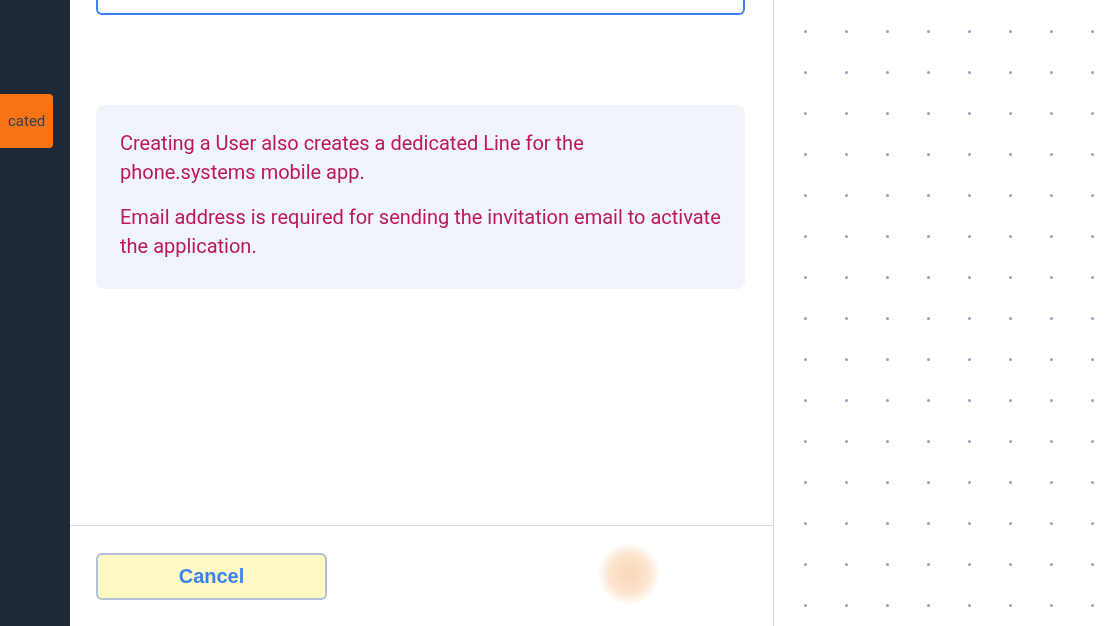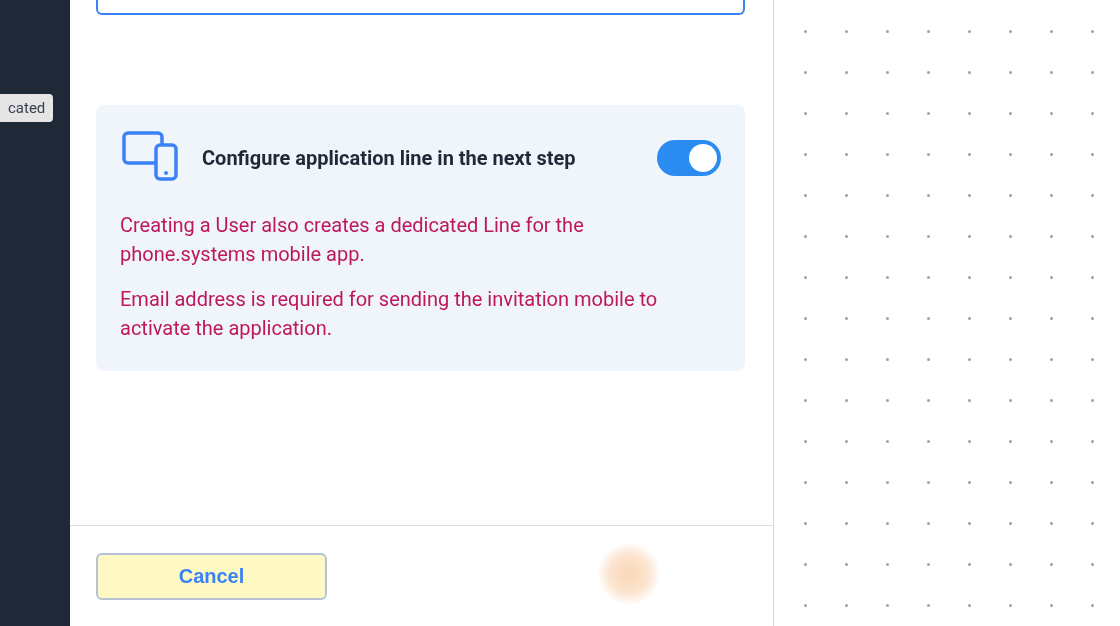--- a/index.html
+++ b/index.html
@@ -20,24 +20,24 @@
       left: 0;
       top: 0;
       width: 70px;
       height: 626px;
       background: #1e2837;
     }
     .sidebar-badge {
       position: absolute;
       left: 0;
       top: 94px;
-      background: #e5e5e5;
+      background: #f97316;
       color: #374151;
       font-size: 15px;
-      padding: 5px 8px;
+      padding: 18px 8px;
       border-radius: 0 4px 4px 0;
     }
     .main-panel {
       position: absolute;
       left: 70px;
       top: 0;
       width: 704px;
       height: 626px;
       background: #fff;
       border-right: 1px solid #d5d9e0;
@@ -180,35 +180,22 @@
 <div class="sidebar">
   <div class="sidebar-badge">cated</div>
 </div>
 
 <div class="main-panel">
   <div class="content-area">
     <div class="top-input"></div>
 
 
     <div class="info-card">
-      <div class="card-header">
-        <span class="devices-icon">
-          <svg width="60" height="54" viewBox="0 0 60 54">
-            <rect x="4" y="4" width="38" height="30" rx="4" fill="none" stroke="#3b82f6" stroke-width="3.5"></rect>
-            <rect x="36" y="16" width="20" height="34" rx="4" fill="#f0f5fc" stroke="#3b82f6" stroke-width="3.5"></rect>
-            <circle cx="46" cy="44" r="2" fill="#3b82f6"></circle>
-          </svg>
-        </span>
-        <div class="card-title">Configure application line in the next step</div>
-        <div class="toggle">
-          <div class="toggle-knob"></div>
-        </div>
-      </div>
       <p class="card-desc">Creating a User also creates a dedicated Line for the phone.systems mobile app.</p>
-      <p class="card-desc">Email address is required for sending the invitation mobile to activate the application.</p>
+      <p class="card-desc">Email address is required for sending the invitation email to activate the application.</p>
     </div>
   </div>
 
   <div class="footer">
     <button class="btn btn-cancel">Cancel</button>
   </div>
 
   <div class="click-highlight"></div>
 </div>
 

